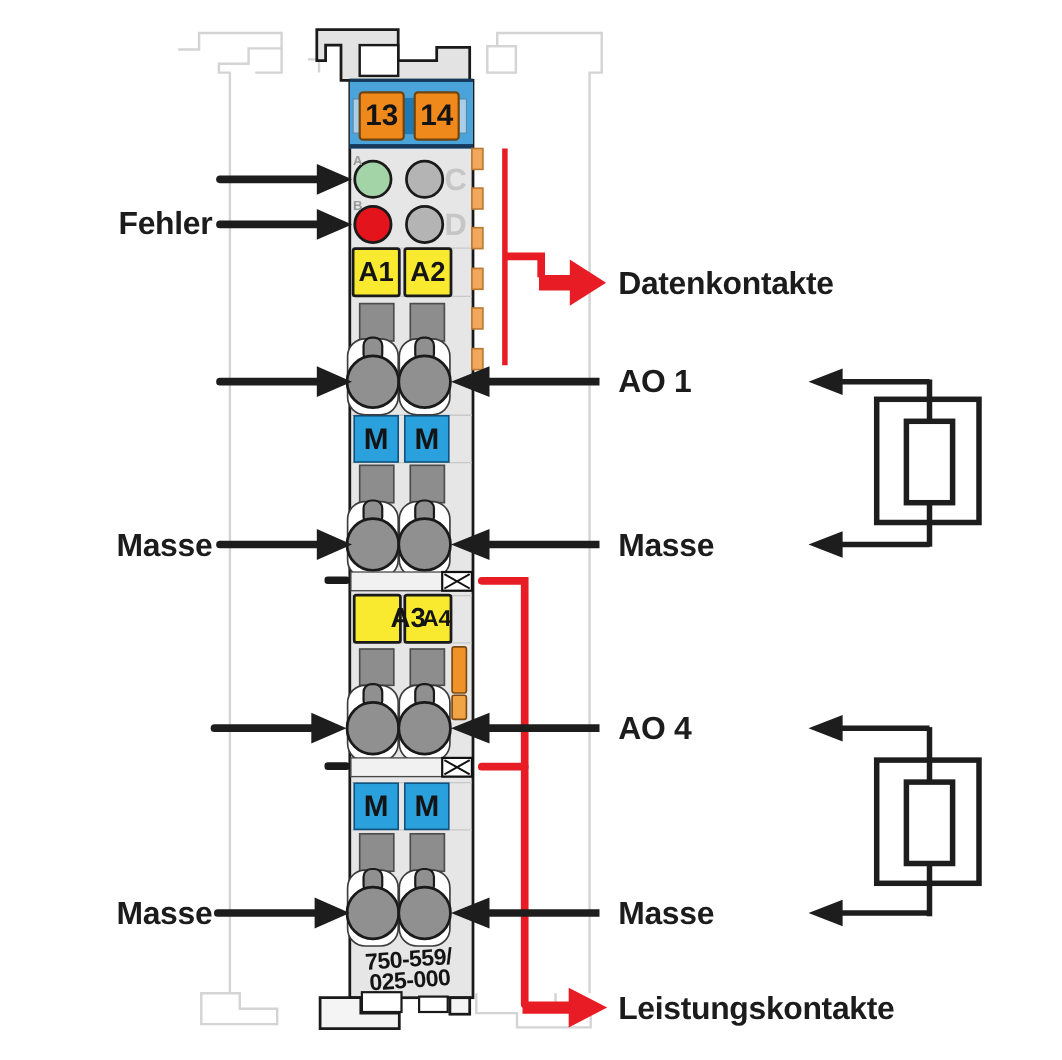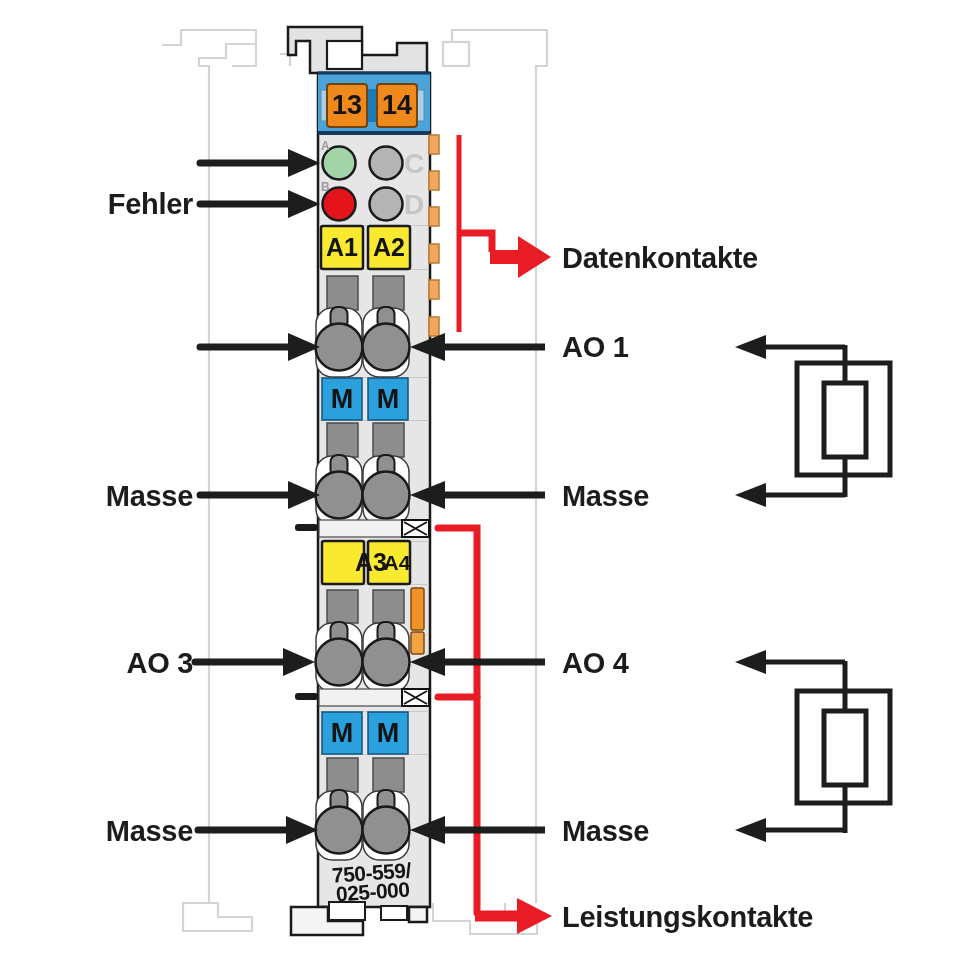--- a/index.html
+++ b/index.html
@@ -207,21 +207,20 @@
   <g>
     <use href="#arrowLoad" x="735" y="347"></use>
     <use href="#arrowLoad" x="735" y="495"></use>
     <use href="#arrowLoad" x="735" y="662"></use>
     <use href="#arrowLoad" x="735" y="830"></use>
   </g>
 </svg>
 
   <div class="lbl r" style="left:33px;top:188px;">Fehler</div>
   <div class="lbl r" style="left:33px;top:480px;">Masse</div>
-  <div class="lbl r" style="left:33px;top:647px;">AO 3</div>
   <div class="lbl r" style="left:33px;top:815px;">Masse</div>
 
   <div class="lbl" style="left:562px;top:242px;">Datenkontakte</div>
   <div class="lbl" style="left:562px;top:331px;">AO 1</div>
   <div class="lbl" style="left:562px;top:480px;">Masse</div>
   <div class="lbl" style="left:562px;top:647px;">AO 4</div>
   <div class="lbl" style="left:562px;top:815px;">Masse</div>
   <div class="lbl" style="left:562px;top:901px;">Leistungskontakte</div>
 
   <div class="cell" style="left:327px;top:84px;width:40px;height:43px;font-size:27px;">13</div>

